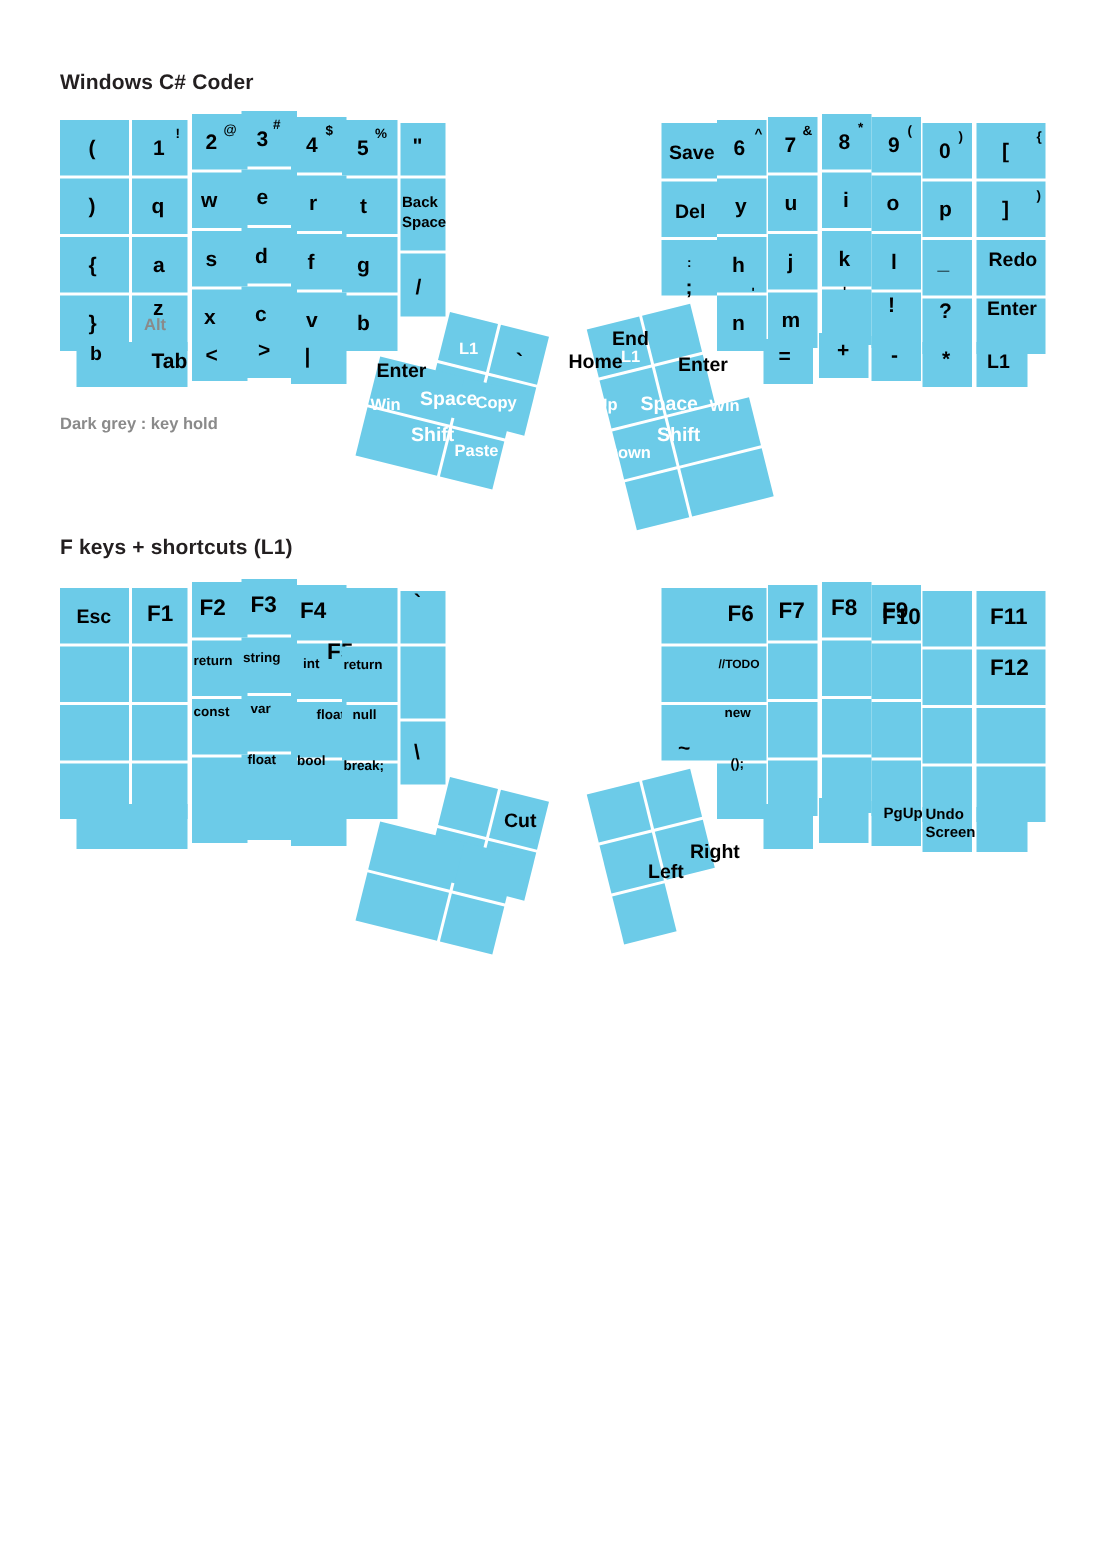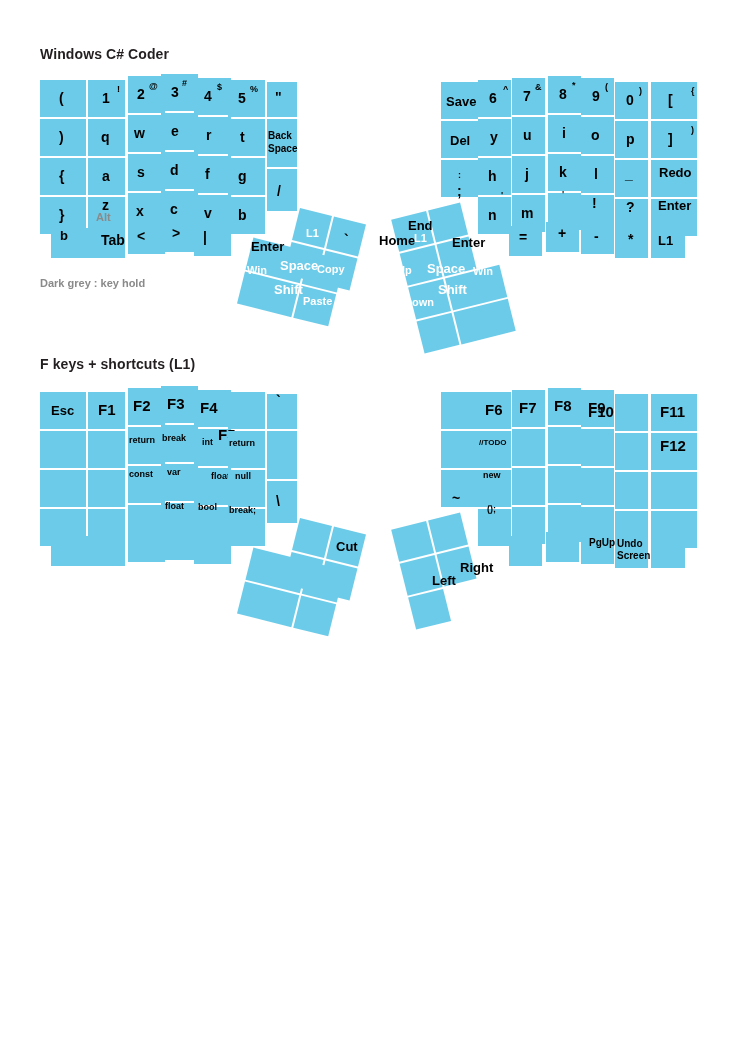--- a/index.html
+++ b/index.html
@@ -370,21 +370,21 @@
 <div class="key" style="left:128px; top:466px; width:37px; height:37px;"></div>
 <div class="lbl code-lbl" style="left:129px; top:470px;">const</div>
 
 <div class="key" style="left:128px; top:505px; width:37px; height:37px;"></div>
 <div class="key" style="left:128px; top:532px; width:37px; height:30px;"></div>
 
 <div class="key" style="left:161px; top:386px; width:37px; height:37px;"></div>
 <div class="lbl fkey-lbl" style="left:167px; top:396px;">F3</div>
 
 <div class="key" style="left:161px; top:425px; width:37px; height:37px;"></div>
-<div class="lbl code-lbl" style="left:162px; top:434px;">break</div>
+<div class="lbl code-lbl" style="left:162px; top:434px;">string</div>
 
 <div class="key" style="left:161px; top:464px; width:37px; height:37px;"></div>
 <div class="lbl code-lbl" style="left:167px; top:468px;">var</div>
 
 <div class="key" style="left:161px; top:503px; width:37px; height:37px;"></div>
 <div class="lbl code-lbl" style="left:165px; top:502px;">float</div>
 
 <div class="key" style="left:161px; top:530px; width:37px; height:30px;"></div>
 
 <div class="key" style="left:194px; top:390px; width:37px; height:37px;"></div>

